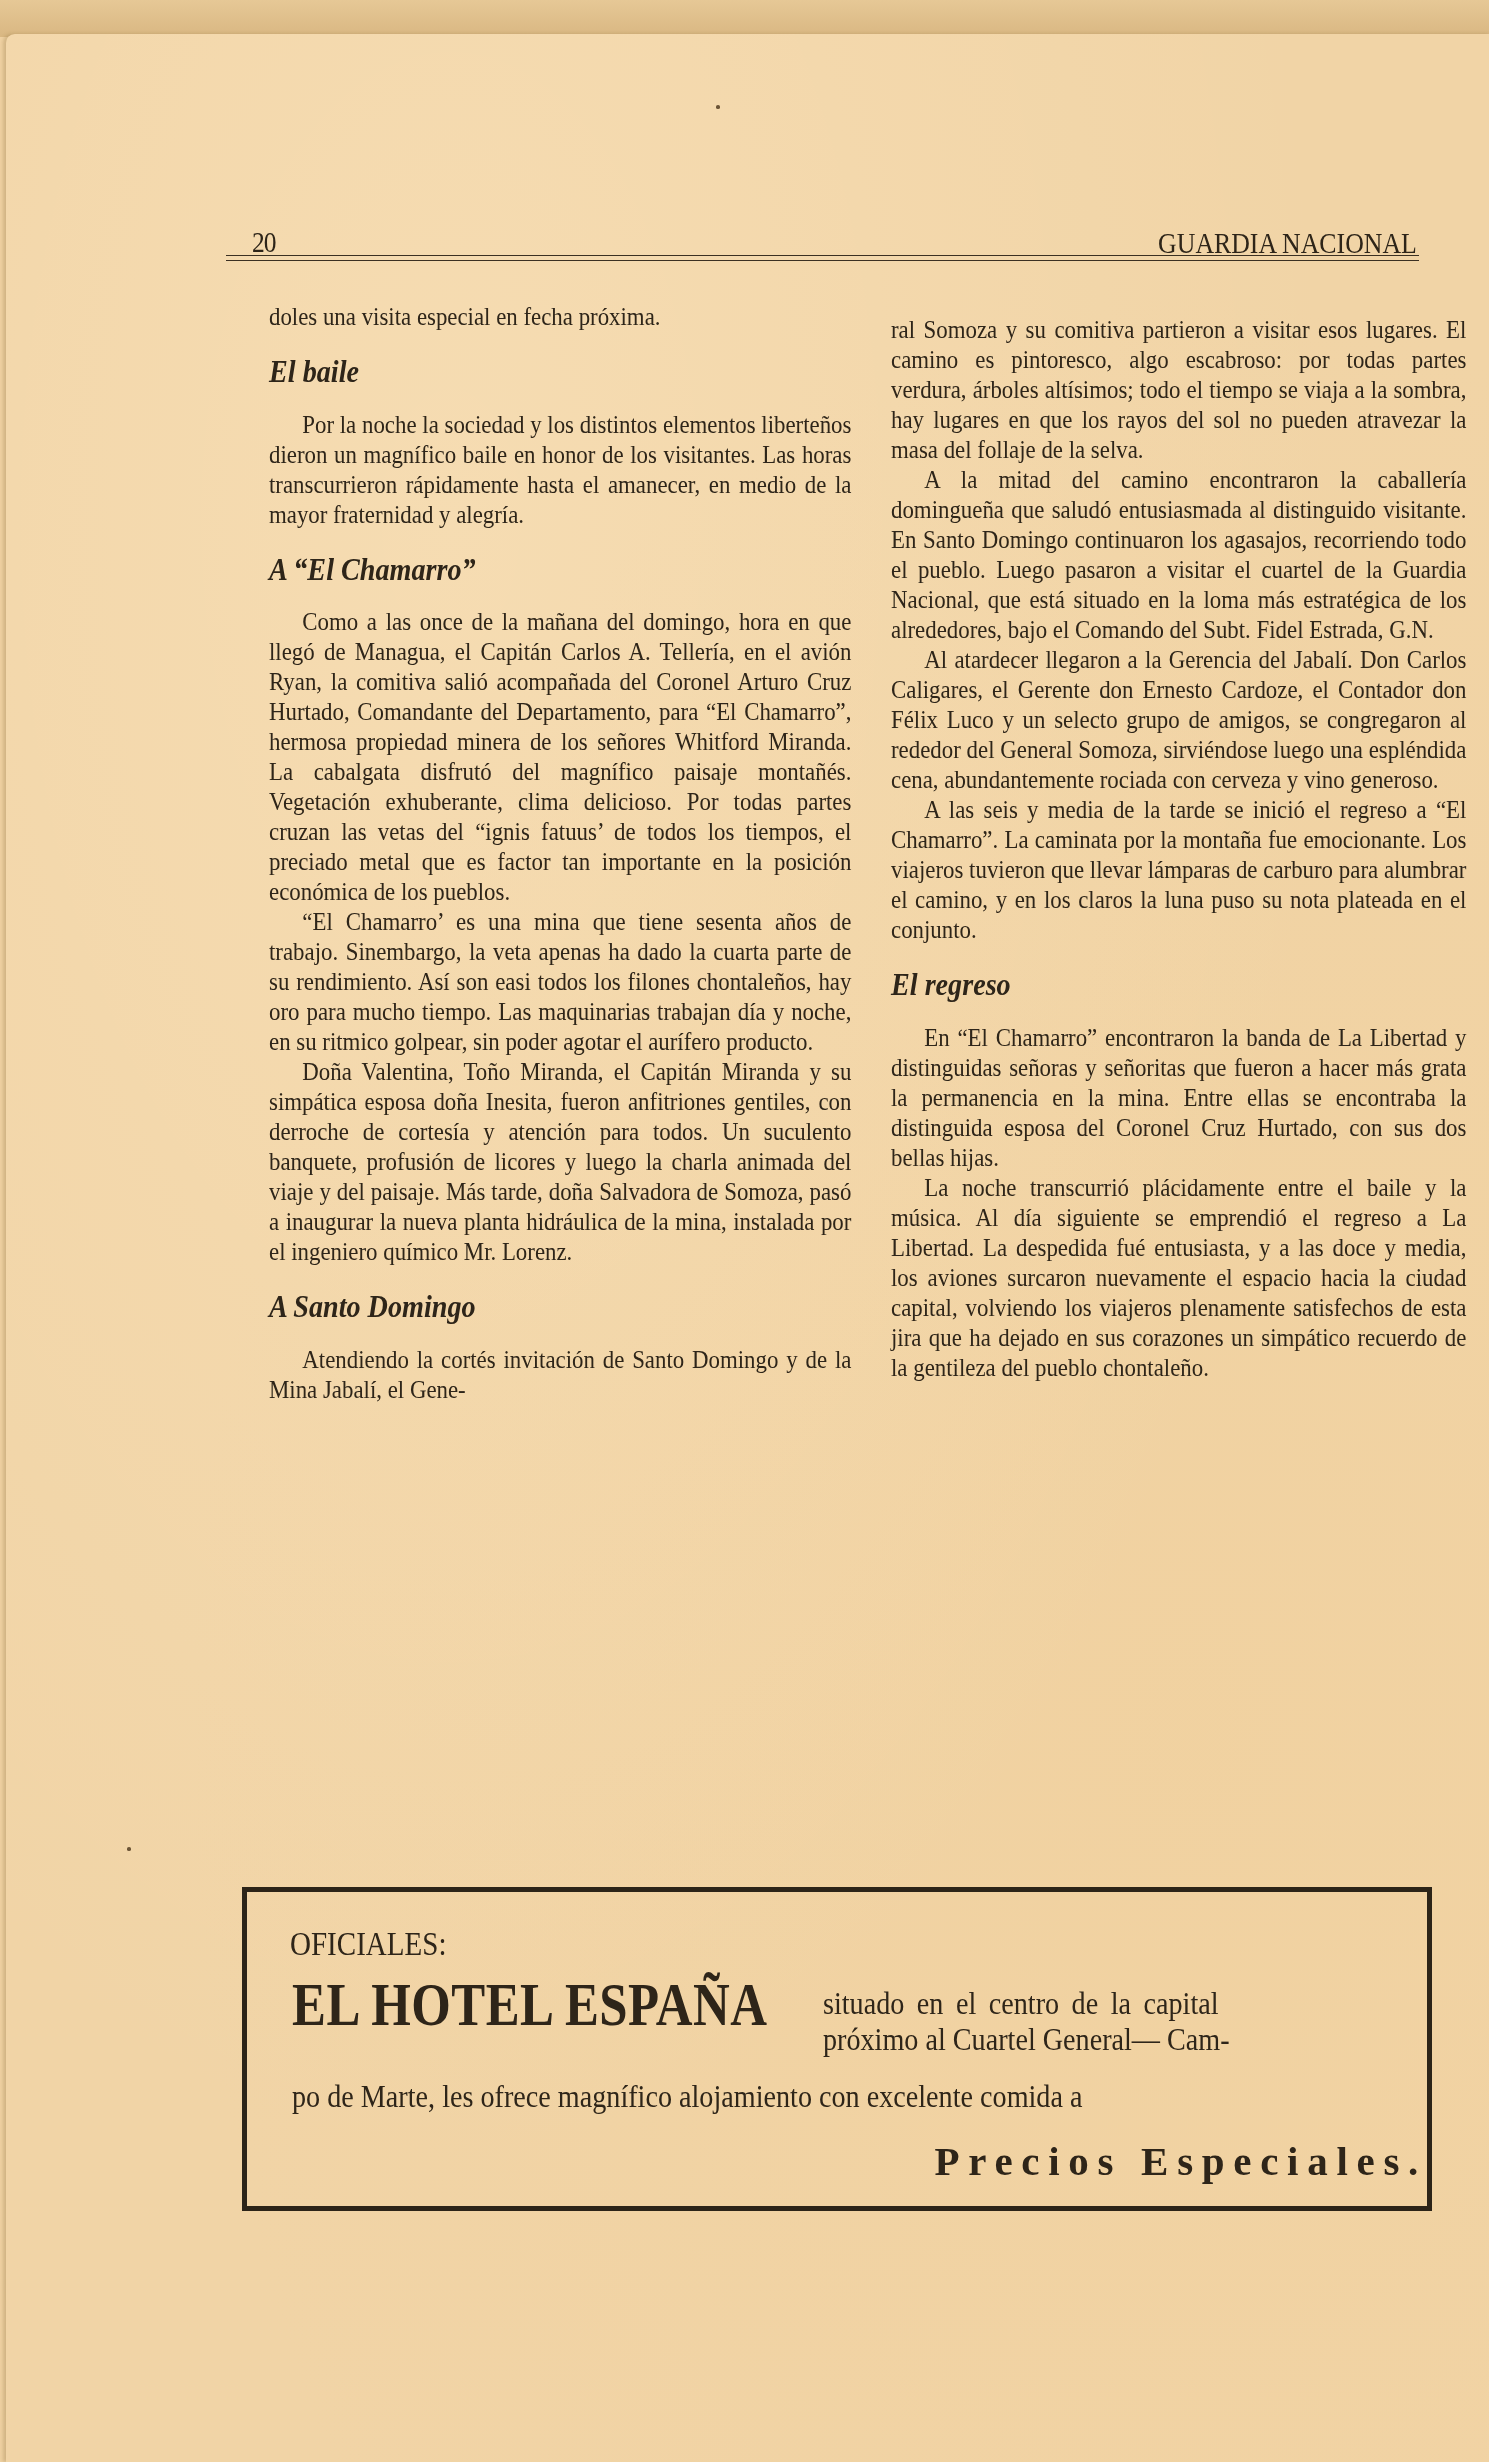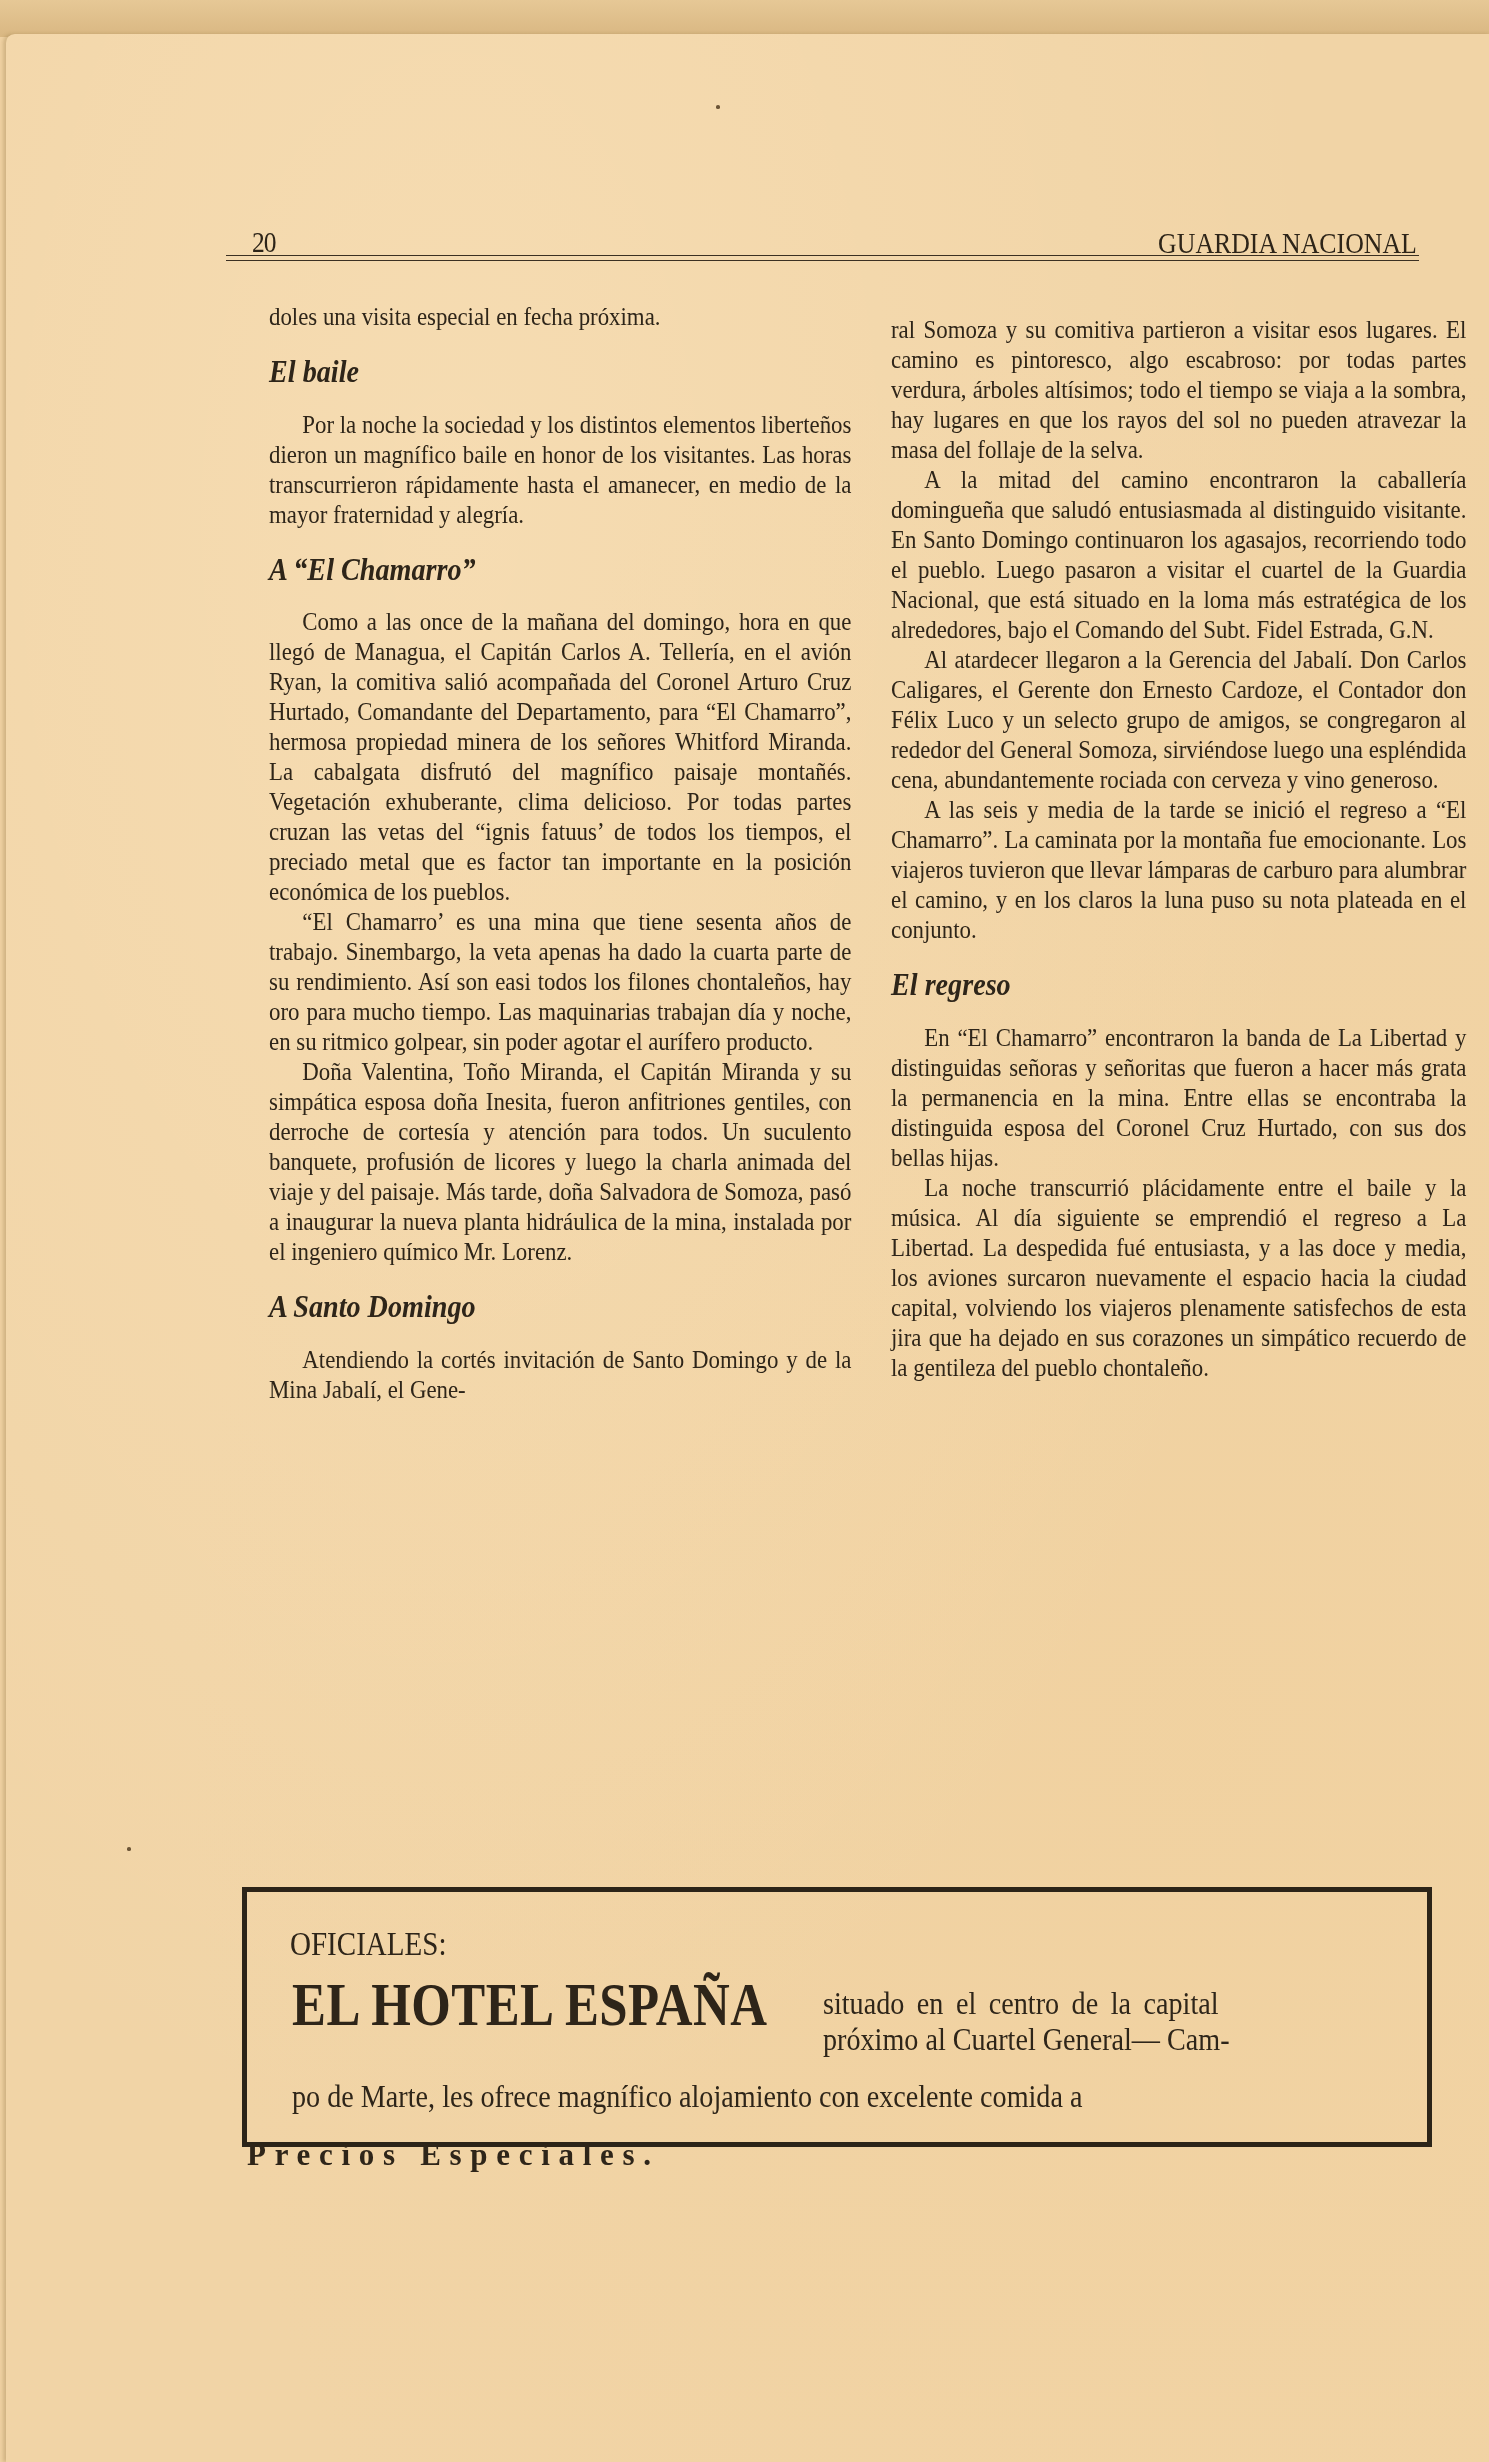--- a/index.html
+++ b/index.html
@@ -51,21 +51,21 @@
       transform: scaleX(0.9); transform-origin: left;
       width: 111%;
     }
     .col p.noindent { text-indent: 0; }
     .col h2 {
       margin: 22px 0 18.6px 0; font-size: 32px; font-style: italic; font-weight: bold;
       line-height: 37px;
       transform: scaleX(0.88); transform-origin: left;
     }
     .ad {
-      position: absolute; left: 242px; top: 1887px; width: 1190px; height: 260px;
+      position: absolute; left: 242px; top: 1887px; width: 1190px; height: 324px;
       border: 5px solid #2c2418; box-sizing: border-box;
     }
     .ad-officers {
       position: absolute; left: 43px; top: 34px; font-size: 33px;
       transform: scaleX(0.88); transform-origin: left;
     }
     .ad-hotel {
       position: absolute; left: 45px; top: 77px; font-size: 62px; font-weight: bold;
       transform: scaleX(0.82); transform-origin: left; letter-spacing: 0.6px;
     }
@@ -75,22 +75,22 @@
     }
     .ad-line2 {
       position: absolute; left: 576px; top: 129px; width: 558px; font-size: 32px;
       transform: scaleX(0.88); transform-origin: left;
     }
     .ad-line3 {
       position: absolute; left: 45px; top: 186px; font-size: 32px;
       transform: scaleX(0.88); transform-origin: left; white-space: nowrap;
     }
     .ad-prices {
-      position: absolute; left: 0; width: 100%; top: 245px; text-align: left;
-      font-size: 31px; font-weight: bold; letter-spacing: 8.7px;
+      position: absolute; left: 0; width: 100%; top: 245px; text-align: right;
+      font-size: 41px; font-weight: bold; letter-spacing: 8.7px;
     }
     .speck { position: absolute; width: 3.7px; height: 3.7px; border-radius: 50%; background: #6b5436; }
   </style>
 </head>
 <body>
 
 <div class="backpage"></div>
 <div class="page"></div>
 
 <div class="header">

